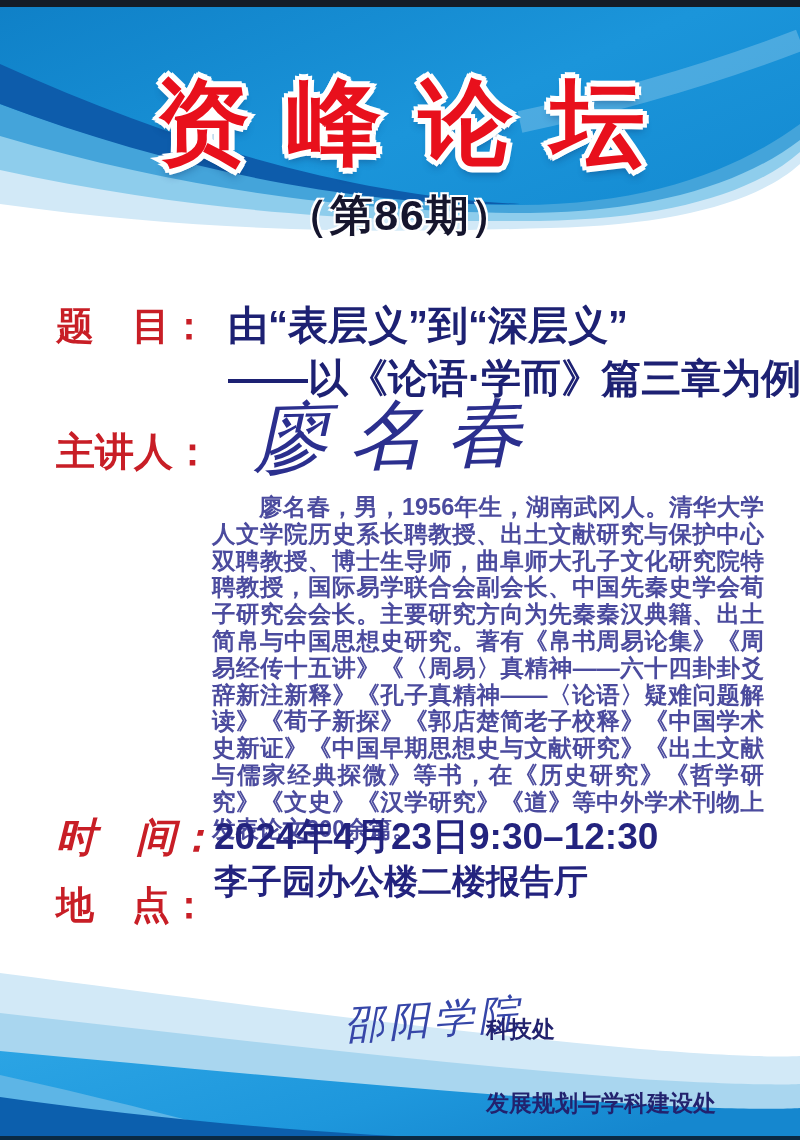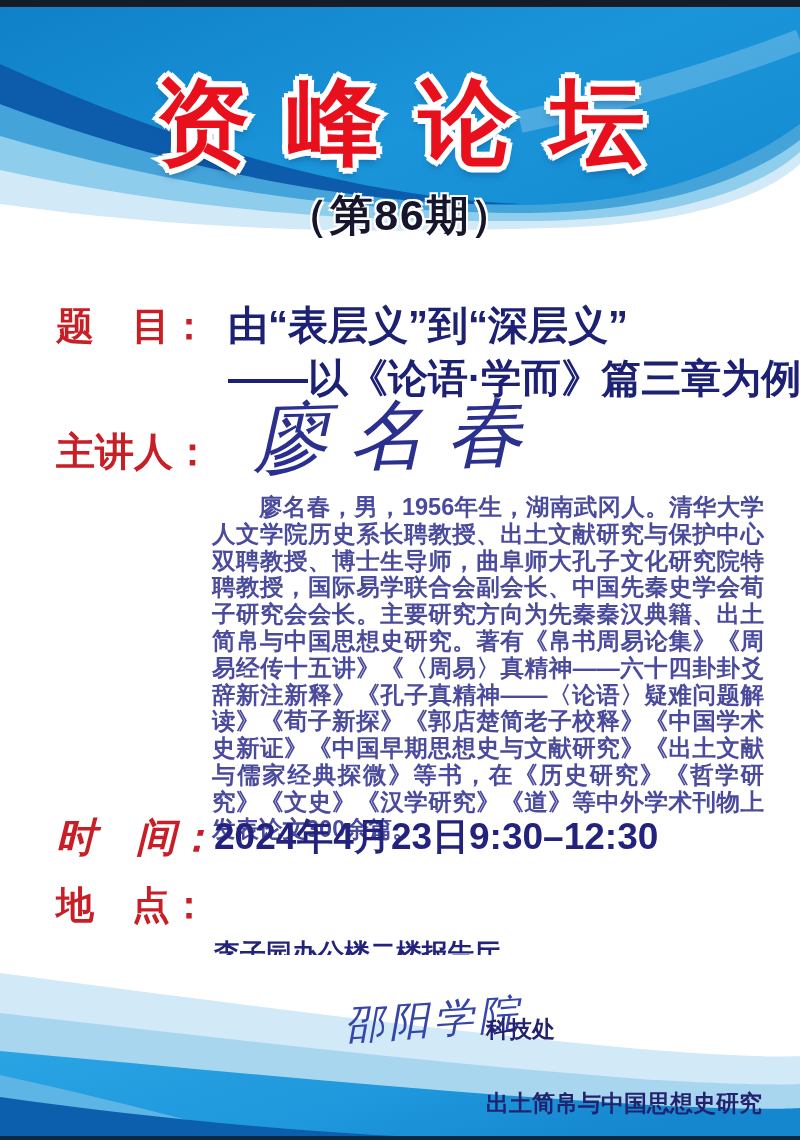--- a/index.html
+++ b/index.html
@@ -44,21 +44,21 @@
     font-style:italic;letter-spacing:.28em;white-space:nowrap;
     font-family:"Liberation Serif","DejaVu Serif",serif;transform:rotate(-1.5deg);
   }
   .bio{
     position:absolute;left:212px;top:494px;width:552px;color:#4b4b9e;
     font-size:23.5px;line-height:26.8px;font-weight:600;text-align:justify;
     text-indent:2em;word-break:break-all;margin:0;
   }
   .value{position:absolute;left:214px;color:#23237e;font-weight:bold;white-space:nowrap;}
   .value-time{top:812px;font-size:37px;}
-  .value-place{top:936px;font-size:26px;}
+  .value-place{top:859px;font-size:34px;}
 
   .school{
     position:absolute;left:344px;top:998px;color:#3646a8;font-size:40px;line-height:1.1;
     font-style:italic;letter-spacing:.12em;white-space:nowrap;transform:rotate(-4deg);
     font-family:"Liberation Serif","DejaVu Serif",serif;z-index:6;
   }
   .orgs{position:absolute;left:486px;top:969px;z-index:6;}
   .orgs div{color:#22226e;font-size:23px;line-height:27px;font-weight:bold;white-space:nowrap;margin-top:47px;}
 </style>
 </head>
@@ -117,18 +117,19 @@
     <path d="M0,18 C200,44 420,74 640,94 C740,102 785,102 800,101 L800,185 L0,185 Z" fill="#d2e9f7"></path>
     <path d="M0,58 C210,82 430,108 640,124 C740,130 785,130 800,129 L800,185 L0,185 Z" fill="#a9d6ef"></path>
     <path d="M0,96 C220,116 440,138 650,150 C745,155 785,154 800,153 L800,185 L0,185 Z" fill="url(#fg)"></path>
     <path d="M0,120 C90,140 180,162 260,185 L0,185 Z" fill="#5db5e6"></path>
     <path d="M0,142 C150,163 320,180 490,185 L0,185 Z" fill="#0c5fad"></path>
   </svg>
 
   <div class="school">邵阳学院</div>
   <div class="orgs">
     <div>科技处</div>
+    <div>发展规划与学科建设处</div>
     <div>出土简帛与中国思想史研究</div>
     <div>魏源研究院</div>
   </div>
 
   <div class="edge-bottom"></div>
 </div>
 
 </body></html>

